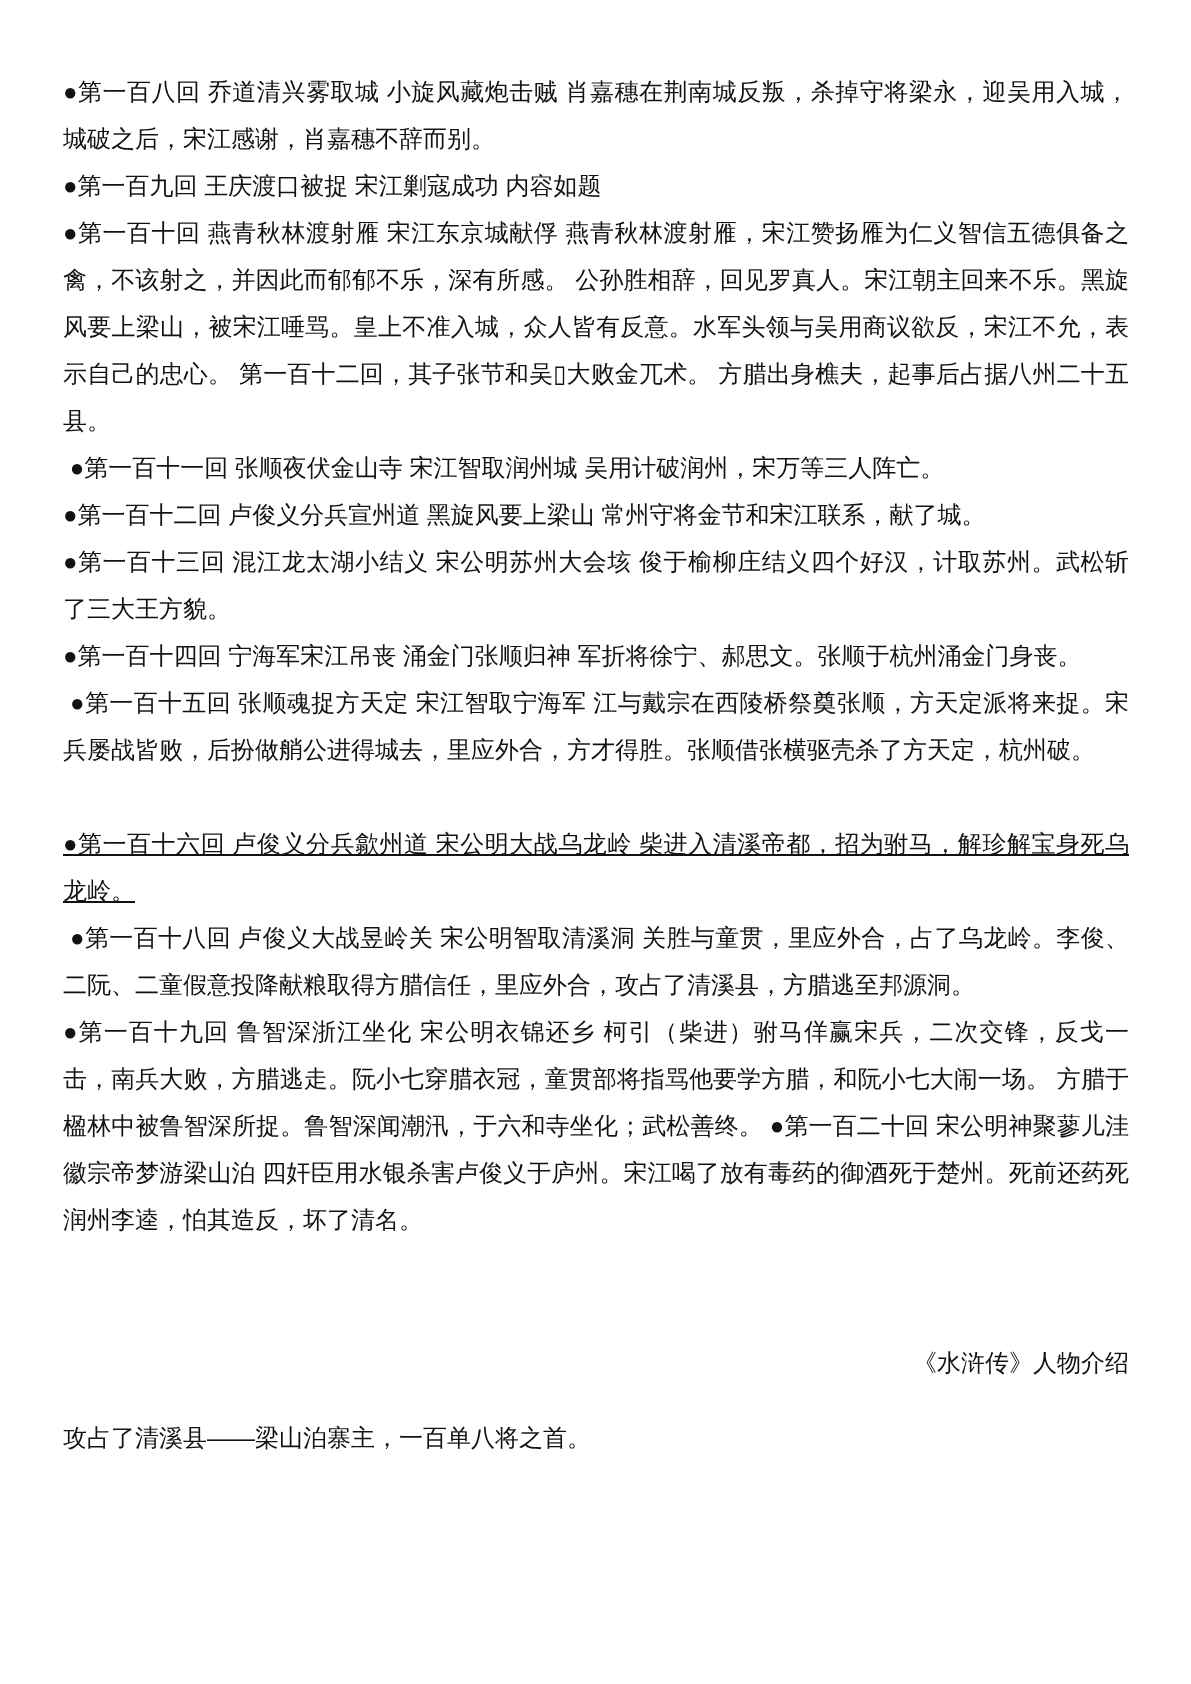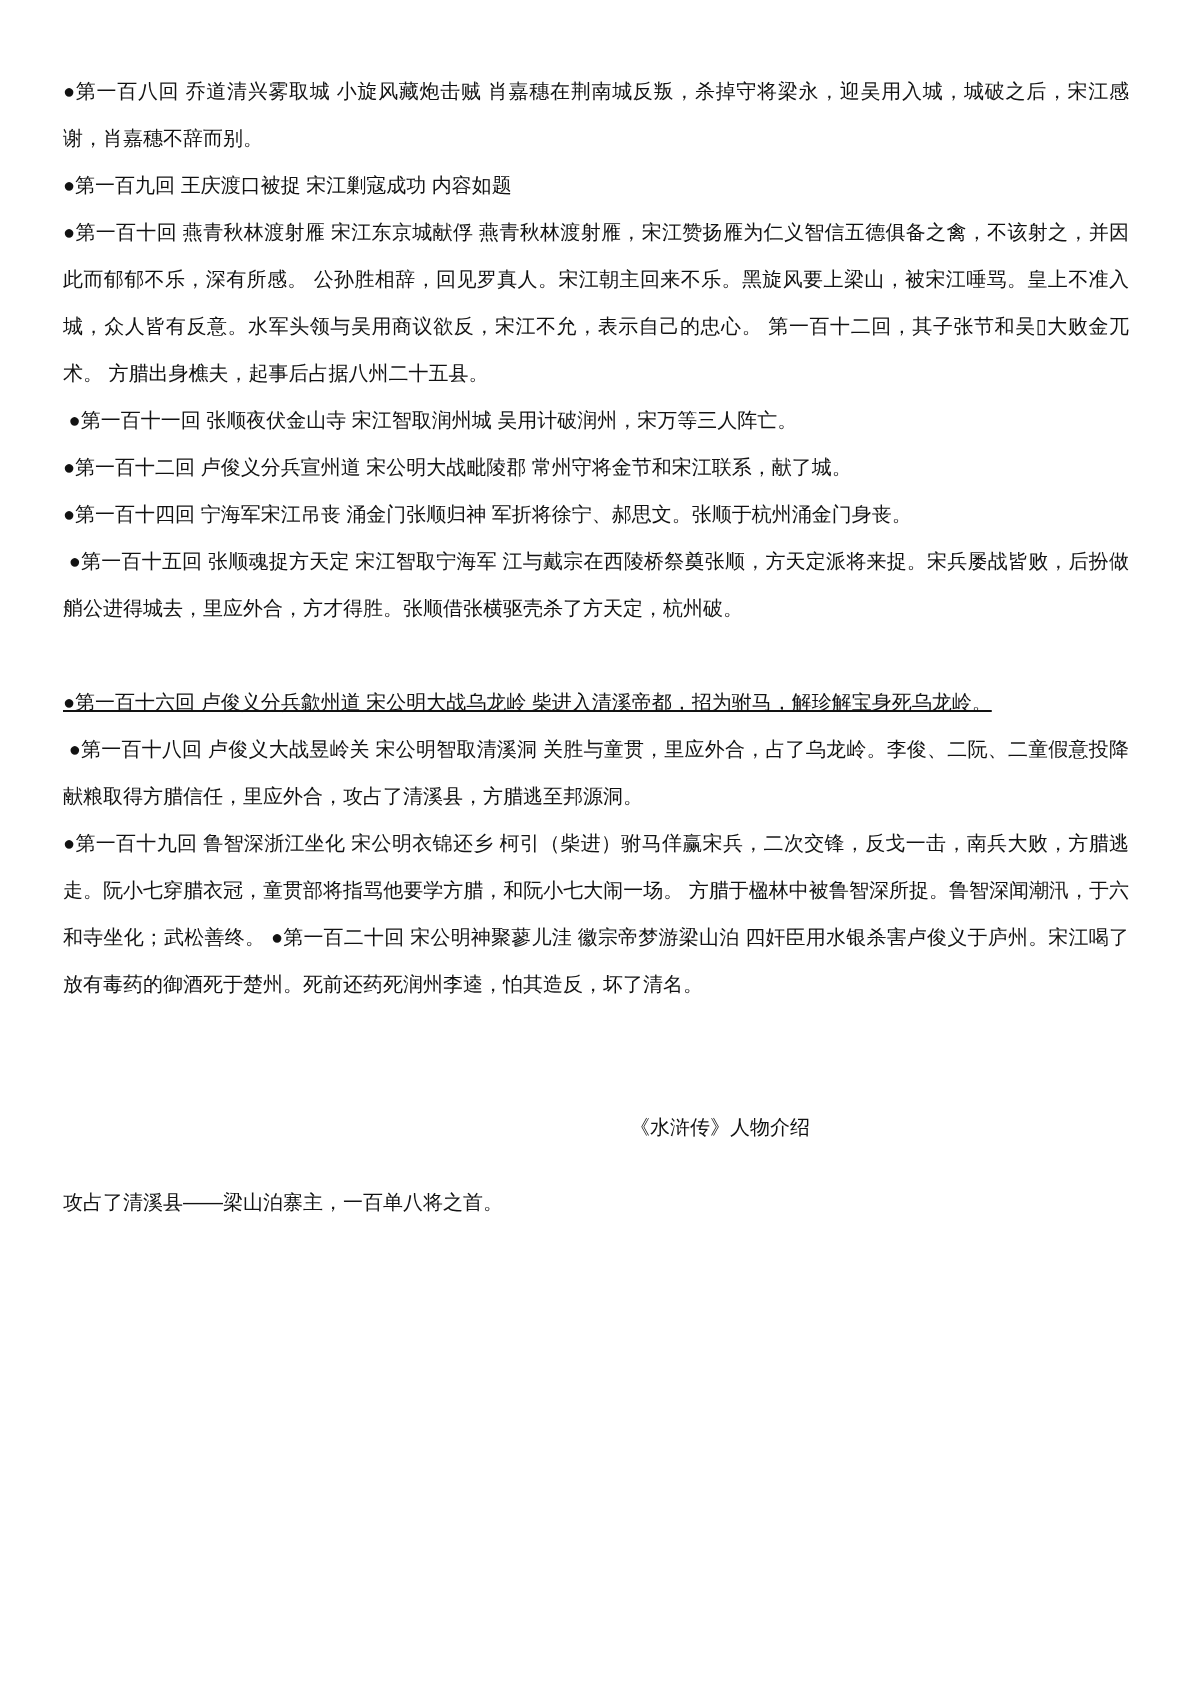--- a/index.html
+++ b/index.html
@@ -9,54 +9,55 @@
   }
   .page {
     position: relative;
     width: 1191px;
     height: 1684px;
     margin: 0 auto;
     background: #ffffff;
     box-sizing: border-box;
     padding: 68px 62px 0 63px;
     font-family: "Liberation Sans", "DejaVu Sans", sans-serif;
-    font-size: 20px;
+    font-size: 24px;
     line-height: 47px;
     color: #121212;
     overflow: hidden;
   }
   .para {
     margin: 0;
     text-align: justify;
     text-justify: inter-character;
     word-break: break-all;
   }
   .gap-before {
     margin-top: 47px;
     text-decoration: underline;
   }
   .doc-title {
     margin-top: 96px;
     margin-left: 248px;
-    text-align: center;
+    text-align: right;
   }
   .intro {
     margin-top: 28px;
     text-align: left;
   }
 </style>
 </head>
 <body>
 
 <div class="page">
   <p class="para">●第一百八回 乔道清兴雾取城 小旋风藏炮击贼 肖嘉穗在荆南城反叛，杀掉守将梁永，迎吴用入城，城破之后，宋江感谢，肖嘉穗不辞而别。</p>
   <p class="para">●第一百九回 王庆渡口被捉 宋江剿寇成功 内容如题</p>
   <p class="para">●第一百十回 燕青秋林渡射雁 宋江东京城献俘 燕青秋林渡射雁，宋江赞扬雁为仁义智信五德俱备之禽，不该射之，并因此而郁郁不乐，深有所感。 公孙胜相辞，回见罗真人。宋江朝主回来不乐。黑旋风要上梁山，被宋江唾骂。皇上不准入城，众人皆有反意。水军头领与吴用商议欲反，宋江不允，表示自己的忠心。 第一百十二回，其子张节和吴▯大败金兀术。 方腊出身樵夫，起事后占据八州二十五县。</p>
   <p class="para">&nbsp;●第一百十一回 张顺夜伏金山寺 宋江智取润州城 吴用计破润州，宋万等三人阵亡。</p>
-  <p class="para">●第一百十二回 卢俊义分兵宣州道 宋公明大战毗陵郡 常州守将金节和宋江联系，献了城。</p>
+  <p class="para">●第一百十二回 卢俊义分兵宣州道 黑旋风要上梁山 常州守将金节和宋江联系，献了城。</p>
+  <p class="para">●第一百十三回 混江龙太湖小结义 宋公明苏州大会垓 俊于榆柳庄结义四个好汉，计取苏州。武松斩了三大王方貌。</p>
   <p class="para">●第一百十四回 宁海军宋江吊丧 涌金门张顺归神 军折将徐宁、郝思文。张顺于杭州涌金门身丧。</p>
   <p class="para">&nbsp;●第一百十五回 张顺魂捉方天定 宋江智取宁海军 江与戴宗在西陵桥祭奠张顺，方天定派将来捉。宋兵屡战皆败，后扮做艄公进得城去，里应外合，方才得胜。张顺借张横驱壳杀了方天定，杭州破。</p>
   <p class="para gap-before">●第一百十六回 卢俊义分兵歙州道 宋公明大战乌龙岭 柴进入清溪帝都，招为驸马，解珍解宝身死乌龙岭。</p>
   <p class="para">&nbsp;●第一百十八回 卢俊义大战昱岭关 宋公明智取清溪洞 关胜与童贯，里应外合，占了乌龙岭。李俊、二阮、二童假意投降献粮取得方腊信任，里应外合，攻占了清溪县，方腊逃至邦源洞。</p>
   <p class="para">●第一百十九回 鲁智深浙江坐化 宋公明衣锦还乡 柯引（柴进）驸马佯赢宋兵，二次交锋，反戈一击，南兵大败，方腊逃走。阮小七穿腊衣冠，童贯部将指骂他要学方腊，和阮小七大闹一场。 方腊于楹林中被鲁智深所捉。鲁智深闻潮汛，于六和寺坐化；武松善终。 ●第一百二十回 宋公明神聚蓼儿洼 徽宗帝梦游梁山泊 四奸臣用水银杀害卢俊义于庐州。宋江喝了放有毒药的御酒死于楚州。死前还药死润州李逵，怕其造反，坏了清名。</p>
   <p class="para doc-title">《水浒传》人物介绍</p>
   <p class="para intro">攻占了清溪县——梁山泊寨主，一百单八将之首。</p>
 </div>
 
 </body></html>

